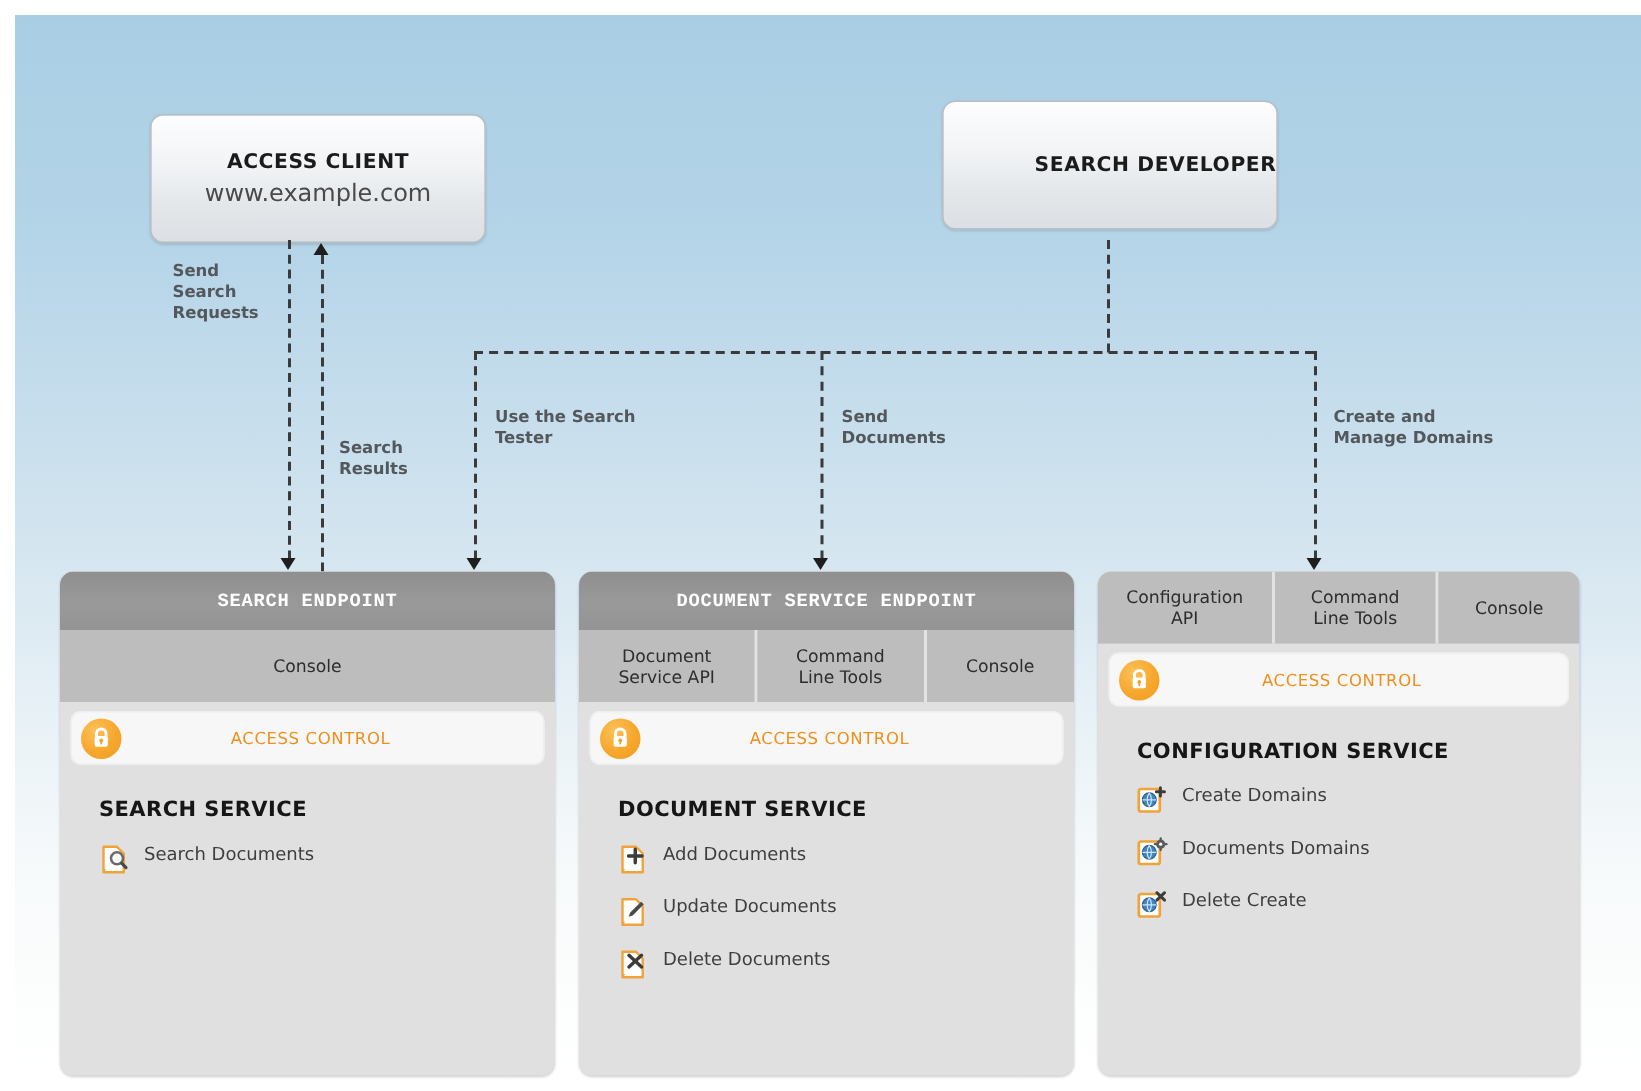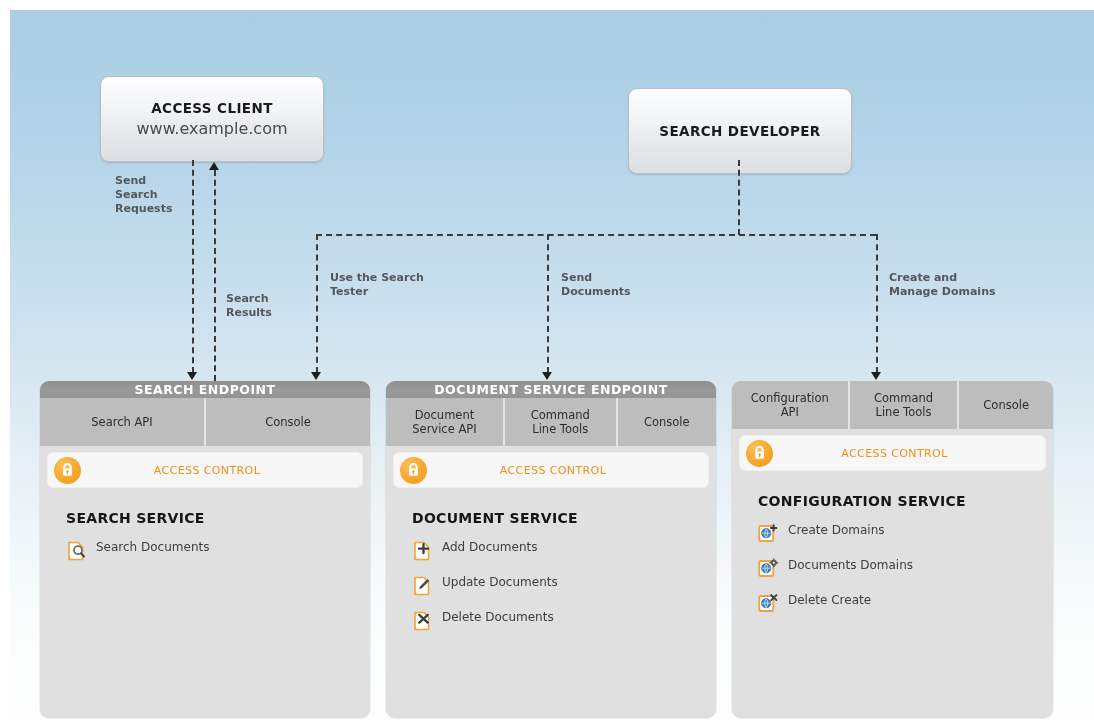--- a/index.html
+++ b/index.html
@@ -33,21 +33,21 @@
     text-align:center;
   }
   .actor .title{
     font-size:13.5px;font-weight:bold;color:#1b1b1b;
     letter-spacing:.4px;
   }
   .actor .sub{
     font-size:16px;color:#4a4a4a;margin-top:3px;
   }
   #actor-client{left:100px;top:76px;width:222px;height:84px;}
-  #actor-developer{left:628px;top:88px;width:222px;height:84px;}
+  #actor-developer{left:628px;top:67px;width:222px;height:84px;align-items:flex-end;}
 
   
   .vline{
     position:absolute;width:0;
     border-left:2px dashed #3a3a3a;
   }
   .hline{
     position:absolute;height:0;
     border-top:2px dashed #3a3a3a;
   }
@@ -73,26 +73,27 @@
   
   .panel{
     position:absolute;
     border-radius:9px 9px 9px 9px;
     background:#e0e0e0;
     box-shadow:0 1px 2px rgba(0,0,0,.2);
     overflow:hidden;
     display:flex;flex-direction:column;
   }
   .panel-head{
-    height:17px;
+    height:39px;
     background:linear-gradient(180deg,#8f8f8f 0%,#999999 55%,#949494 100%);
     color:#ffffff;
     font-size:12.5px;font-weight:bold;letter-spacing:.5px;
     display:flex;align-items:center;justify-content:center;
     text-align:center;
+    font-family:Liberation Mono, monospace;
   }
   .tabrow{
     display:flex;height:48px;background:#cfcfcf;
   }
   .tab{
     flex:1;
     background:#bdbdbd;
     color:#2d2d2d;font-size:11.5px;line-height:14px;
     display:flex;align-items:center;justify-content:center;
     text-align:center;
@@ -182,21 +183,20 @@
   <div class="arrow-down" style="left:542px;top:372px;"></div>
   <div class="flowlabel" style="left:561px;top:271px;width:120px;">Send<br>Documents</div>
 
   <div class="vline" style="left:876px;top:234px;height:139px;"></div>
   <div class="arrow-down" style="left:871px;top:372px;"></div>
   <div class="flowlabel" style="left:889px;top:271px;width:160px;">Create and<br>Manage Domains</div>
 
   <div class="panel" id="panel-search">
     <div class="panel-head">SEARCH ENDPOINT</div>
     <div class="tabrow">
-      <div class="tab">Search API</div>
       <div class="tab">Console</div>
     </div>
     <div class="acbar">
       <div class="lock">
         <svg width="15" height="16" viewBox="0 0 15 16" aria-hidden="true">
           <path d="M4.3 7V5.2a3.2 3.2 0 0 1 6.4 0V7" fill="none" stroke="#ffffff" stroke-width="2"></path>
           <rect x="3.1" y="6.6" width="8.8" height="7.2" rx="1.3" fill="#ffffff"></rect>
           <circle cx="7.5" cy="9.6" r="1.25" fill="#f3a227"></circle>
           <rect x="6.9" y="9.6" width="1.2" height="2.7" fill="#f3a227"></rect>
         </svg>

